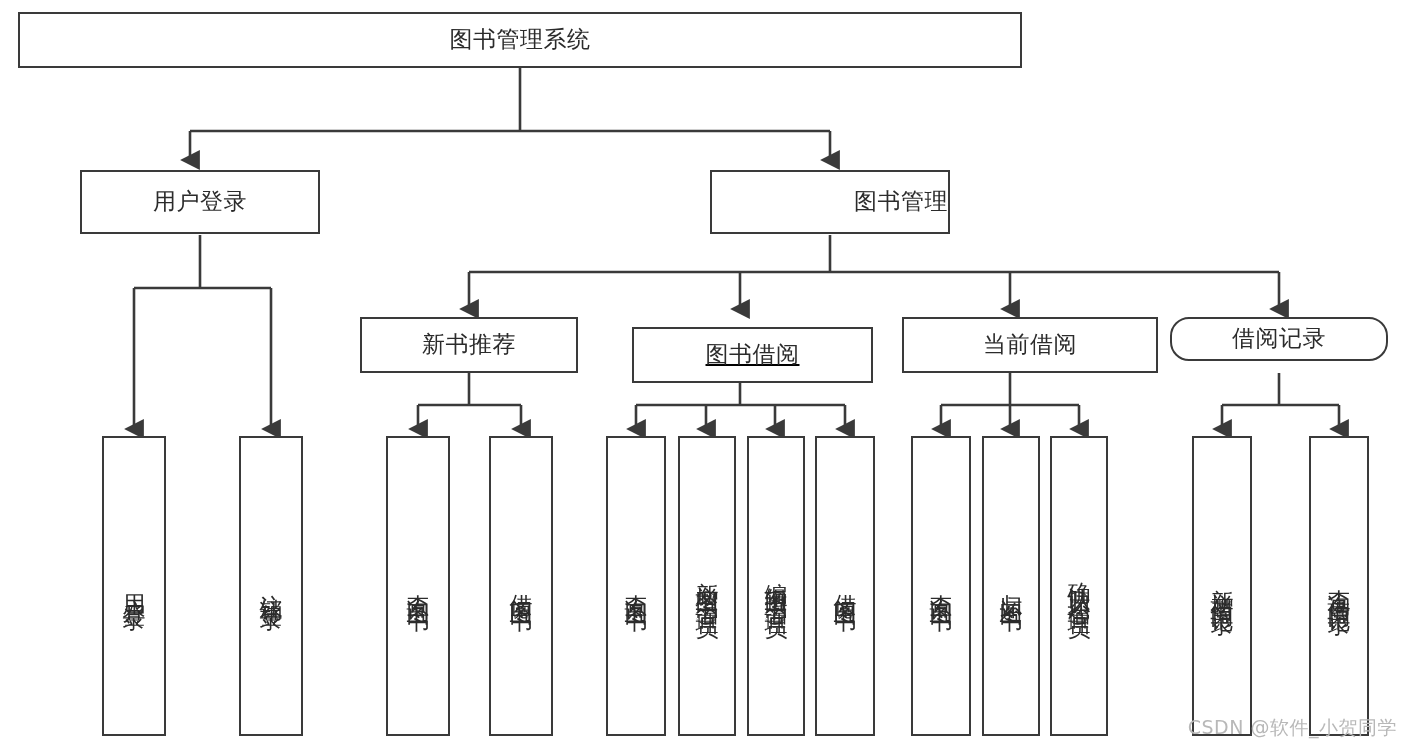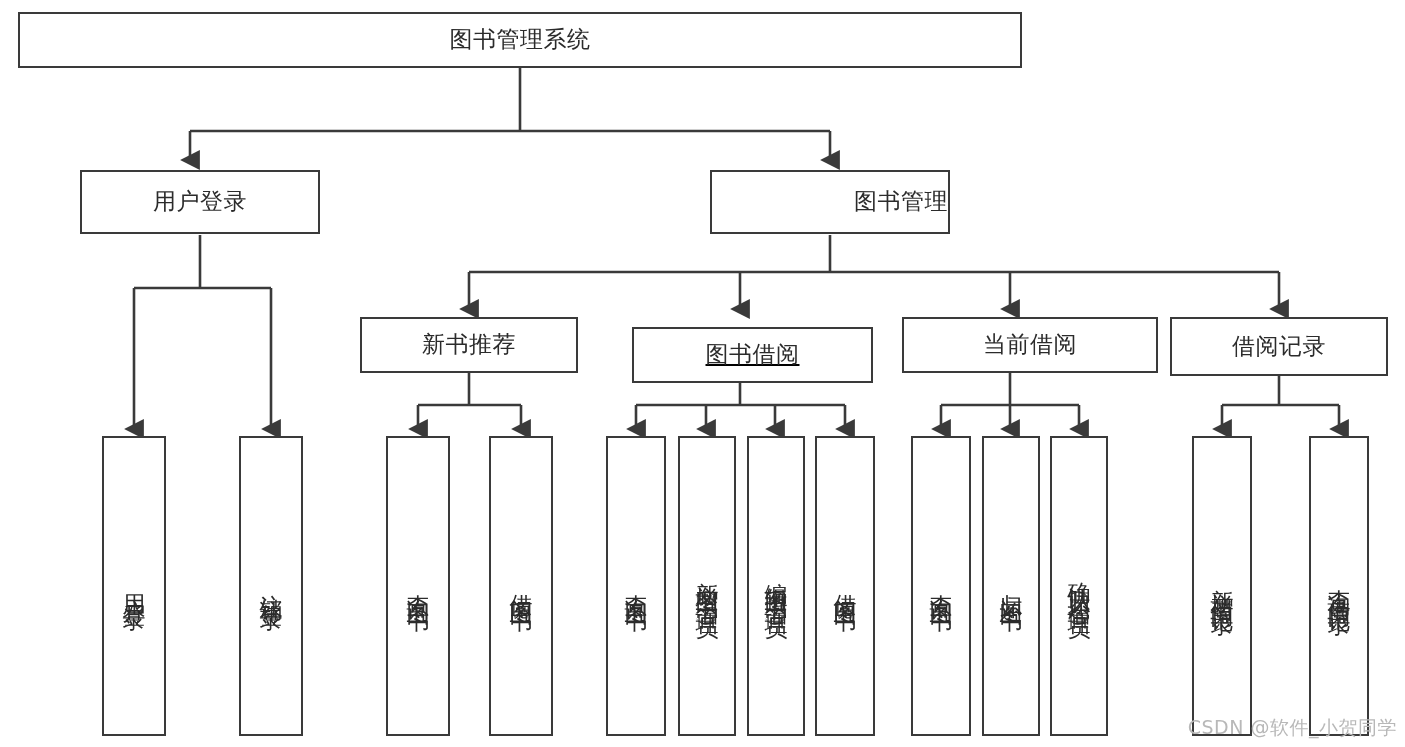--- a/index.html
+++ b/index.html
@@ -144,21 +144,21 @@
   </div>
 
   <div class="node-box horizontal" style="left:632px; top:327px; width:241px; height:56px;text-decoration:underline;">
     <span class="node-label">图书借阅</span>
   </div>
 
   <div class="node-box horizontal" style="left:902px; top:317px; width:256px; height:56px;">
     <span class="node-label">当前借阅</span>
   </div>
 
-  <div class="node-box horizontal" style="left:1170px; top:317px; width:218px; height:59px;">
+  <div class="node-box horizontal" style="left:1170px; top:317px; width:218px; height:44px;border-radius:19px;">
     <span class="node-label">借阅记录</span>
   </div>
 
   <div class="node-box vertical" style="left:102px; top:436px; width:64px; height:300px;">
     <span class="node-label">用户登录</span>
   </div>
 
   <div class="node-box vertical" style="left:239px; top:436px; width:64px; height:300px;">
     <span class="node-label">注销登录</span>
   </div>

